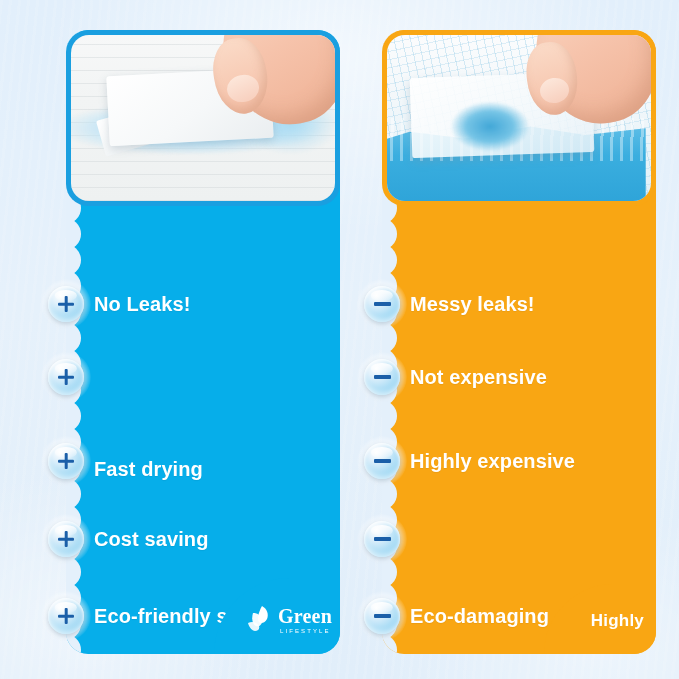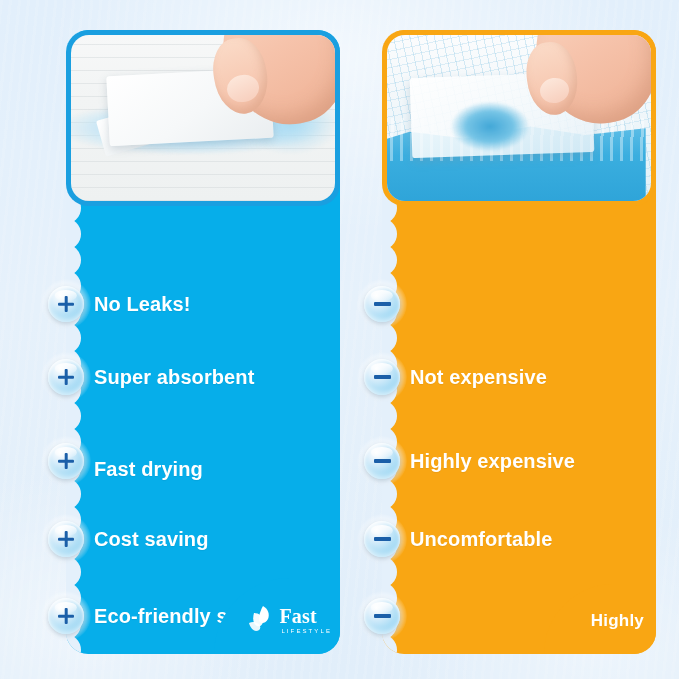--- a/index.html
+++ b/index.html
@@ -382,32 +382,29 @@
   </div>
 
   <div class="badge" id="badge-good">
     <div class="logo-wrap">
       <svg width="30" height="32" viewBox="0 0 30 32">
         <path d="M16 2c5 3 7 8 5 13-2 4-6 5-8 3-2-2-1-9 3-16z" fill="#ffffff"></path>
         <path d="M7 9c5 0 9 3 9 8 0 4-3 6-6 5-3-1-5-6-3-13z" fill="#ffffff" opacity=".95"></path>
         <path d="M2 19c4-2 9-1 11 3 1 3-1 5-4 5-3-.2-6-4-7-8z" fill="#ffffff" opacity=".9"></path>
       </svg>
       <div class="logo-text">
-        <span id="logo-green">Fast</span>
+        <span id="logo-green">Green</span>
         <span id="logo-lifestyle">LIFESTYLE</span>
       </div>
     </div>
   </div>
 
   <div class="rows" id="rows-good">
       <div class="row" style="top: 78px;">
         <span class="row-label">No Leaks!</span>
-      </div>
-      <div class="row" style="top: 151px;">
-        <span class="row-label">Super absorbent</span>
       </div>
       <div class="row" style="top: 235px; align-items: flex-end;">
         <span class="row-label">Fast drying</span>
       </div>
       <div class="row" style="top: 313px;">
         <span class="row-label">Cost saving</span>
       </div>
       <div class="row" style="top: 390px;">
         <span class="row-label">Eco-friendly solution</span>
       </div>
@@ -455,28 +452,31 @@
       <div id="finger-bad"></div>
       <div id="nail-bad"></div>
     </div>
   </div>
 
   <div class="badge" id="badge-bad">
     <span id="other-label">Highly</span>
   </div>
 
   <div class="rows" id="rows-bad">
+      <div class="row" style="top: 78px;">
+        <span class="row-label">Messy leaks!</span>
+      </div>
       <div class="row" style="top: 151px;">
         <span class="row-label">Not expensive</span>
       </div>
       <div class="row" style="top: 235px;">
         <span class="row-label">Highly expensive</span>
       </div>
-      <div class="row" style="top: 313px;">
-        <span class="row-label">Uncomfortable</span>
+      <div class="row" style="top: 390px;">
+        <span class="row-label">Eco-damaging</span>
       </div>
     </div>
 </div>
 
 <div class="sign-halo" style="left: 41px; top: 279px;"></div>
 <div class="sign-btn" style="left: 48px; top: 286px;">
     <span class="glyph glyph-plus"></span>
   </div>
 <div class="sign-halo" style="left: 41px; top: 352px;"></div>
 <div class="sign-btn" style="left: 48px; top: 359px;">

